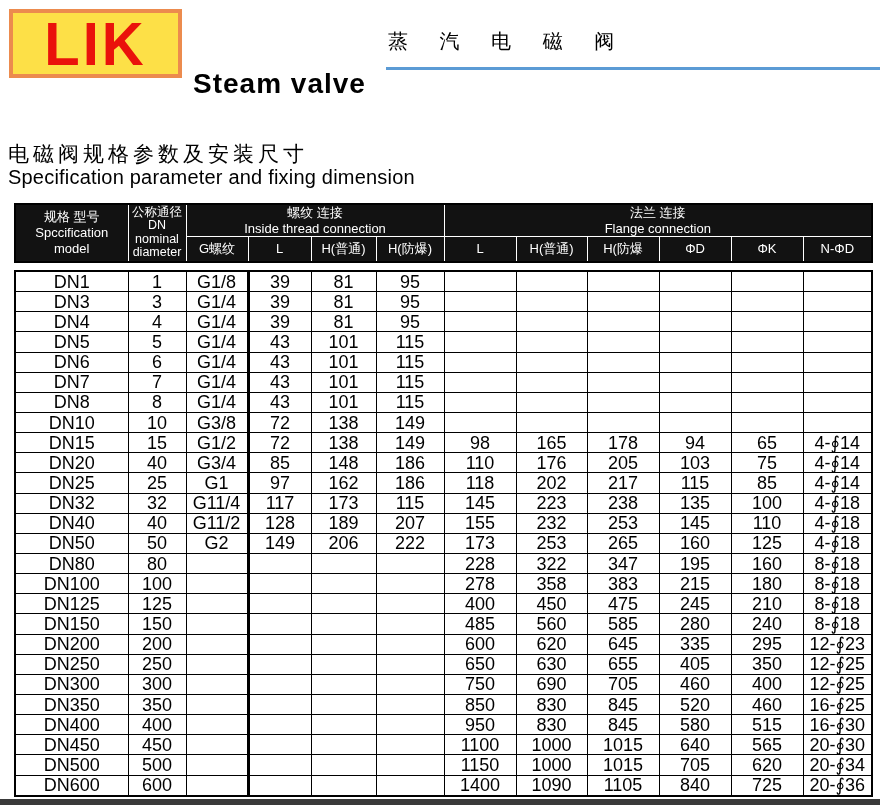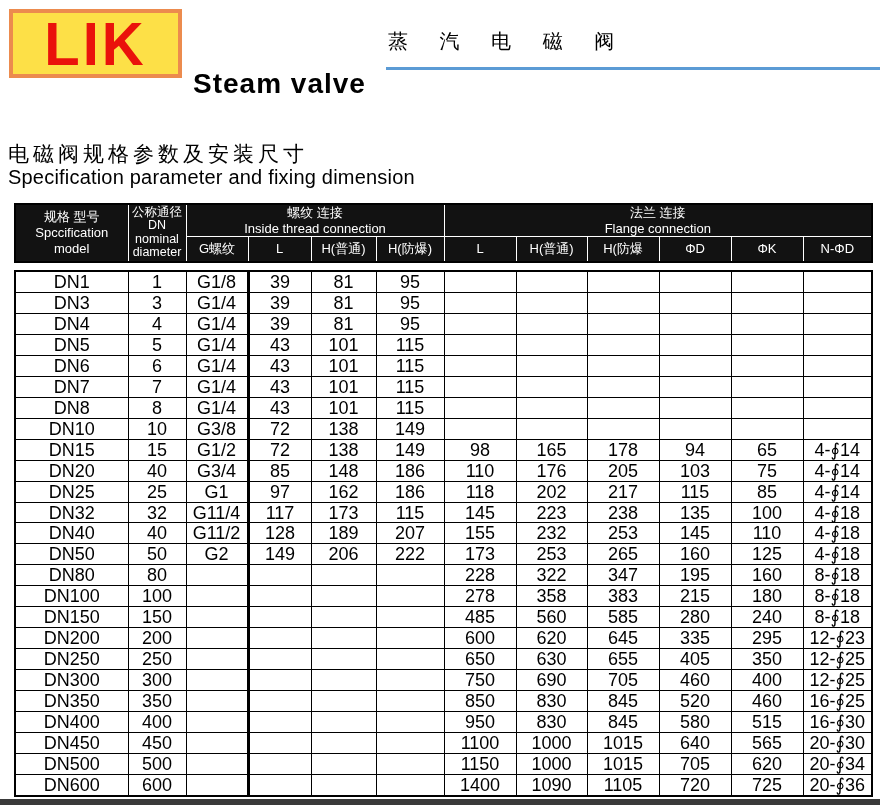--- a/index.html
+++ b/index.html
@@ -373,20 +373,34 @@
         <td></td>
         <td></td>
         <td>278</td>
         <td>358</td>
         <td>383</td>
         <td>215</td>
         <td>180</td>
         <td>8-∮18</td>
       </tr>
       <tr>
+        <td>DN125</td>
+        <td>125</td>
+        <td></td>
+        <td></td>
+        <td></td>
+        <td></td>
+        <td>400</td>
+        <td>450</td>
+        <td>475</td>
+        <td>245</td>
+        <td>210</td>
+        <td>8-∮18</td>
+      </tr>
+      <tr>
         <td>DN150</td>
         <td>150</td>
         <td></td>
         <td></td>
         <td></td>
         <td></td>
         <td>485</td>
         <td>560</td>
         <td>585</td>
         <td>280</td>
@@ -494,20 +508,20 @@
       <tr>
         <td>DN600</td>
         <td>600</td>
         <td></td>
         <td></td>
         <td></td>
         <td></td>
         <td>1400</td>
         <td>1090</td>
         <td>1105</td>
-        <td>720</td>
+        <td>840</td>
         <td>725</td>
         <td>20-∮36</td>
       </tr>
     </tbody>
 </table>
 
 <div class="footer-bar"></div>
 
 </body></html>

